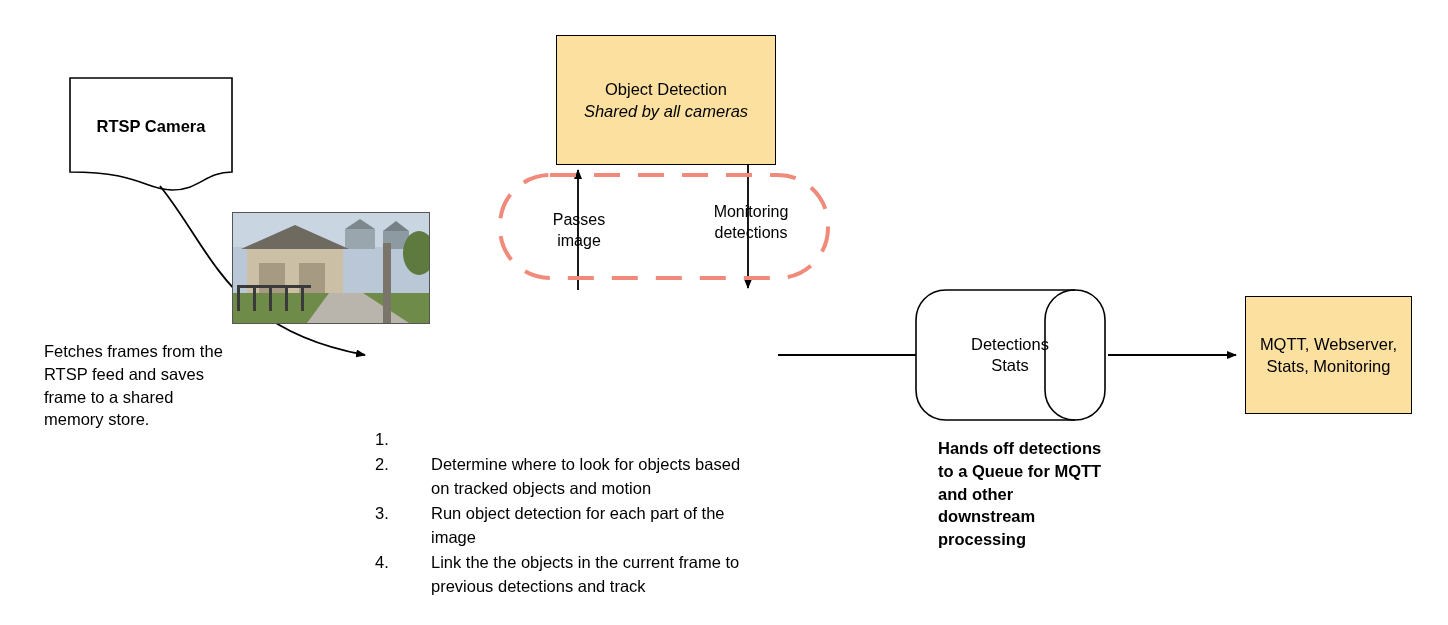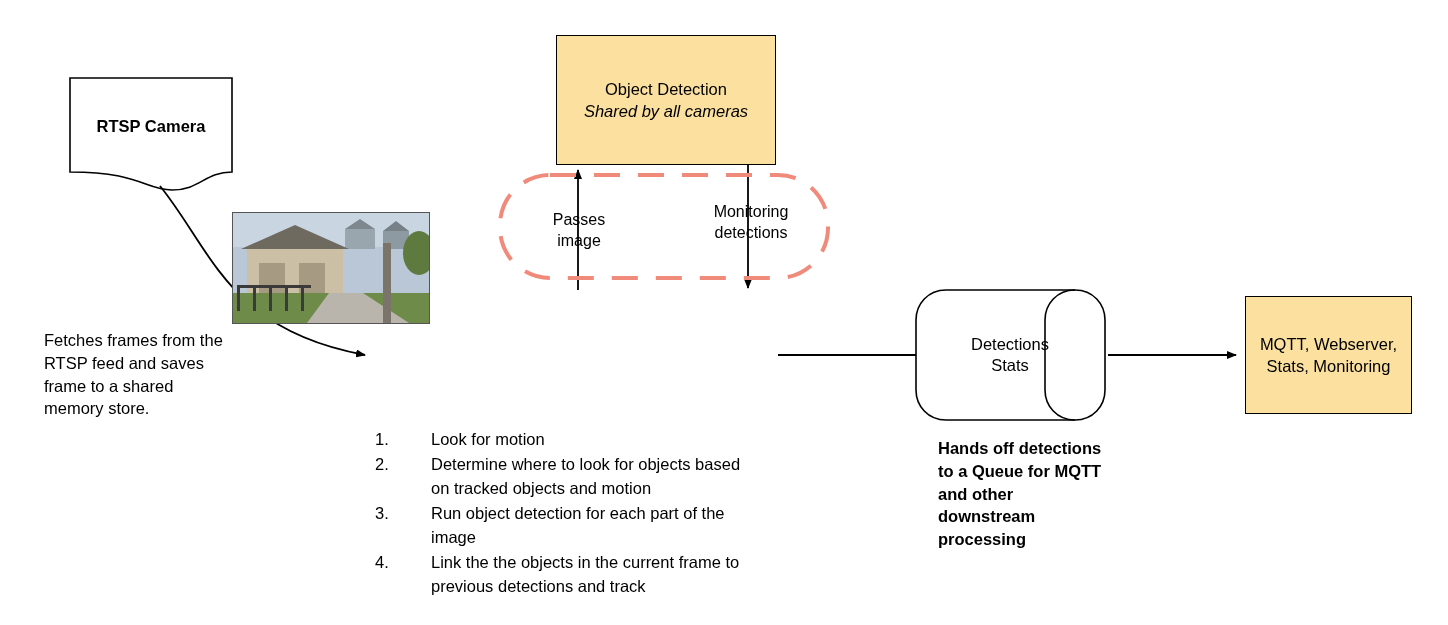--- a/index.html
+++ b/index.html
@@ -192,29 +192,28 @@
   </div>
 
   <div class="edge-label" style="left:690px; top:202px; width:122px;">
     <div>Monitoring</div>
     <div>detections</div>
   </div>
 
   <div class="note" style="left:848px; top:112px; width:215px;">
   </div>
 
-  <div class="note" style="left:44px; top:329px; width:180px;">Fetches frames from the RTSP feed and saves frame to a shared memory store.</div>
+  <div class="note" style="left:44px; top:340px; width:180px;">Fetches frames from the RTSP feed and saves frame to a shared memory store.</div>
 
   <div class="note" style="left:938px; top:437px; width:175px; font-weight:bold;">Hands off detections to a Queue for MQTT and other downstream processing</div>
 
   <div class="steps" style="left:375px; top:428px; width:400px;">
     <ol>
       <li>
         <span class="num">1.</span>
-        <span class="txt">Look for motion</span>
       </li>
       <li>
         <span class="num">2.</span>
         <span class="txt">Determine where to look for objects based on tracked objects and motion</span>
       </li>
       <li>
         <span class="num">3.</span>
         <span class="txt">Run object detection for each part of the image</span>
       </li>
       <li>

